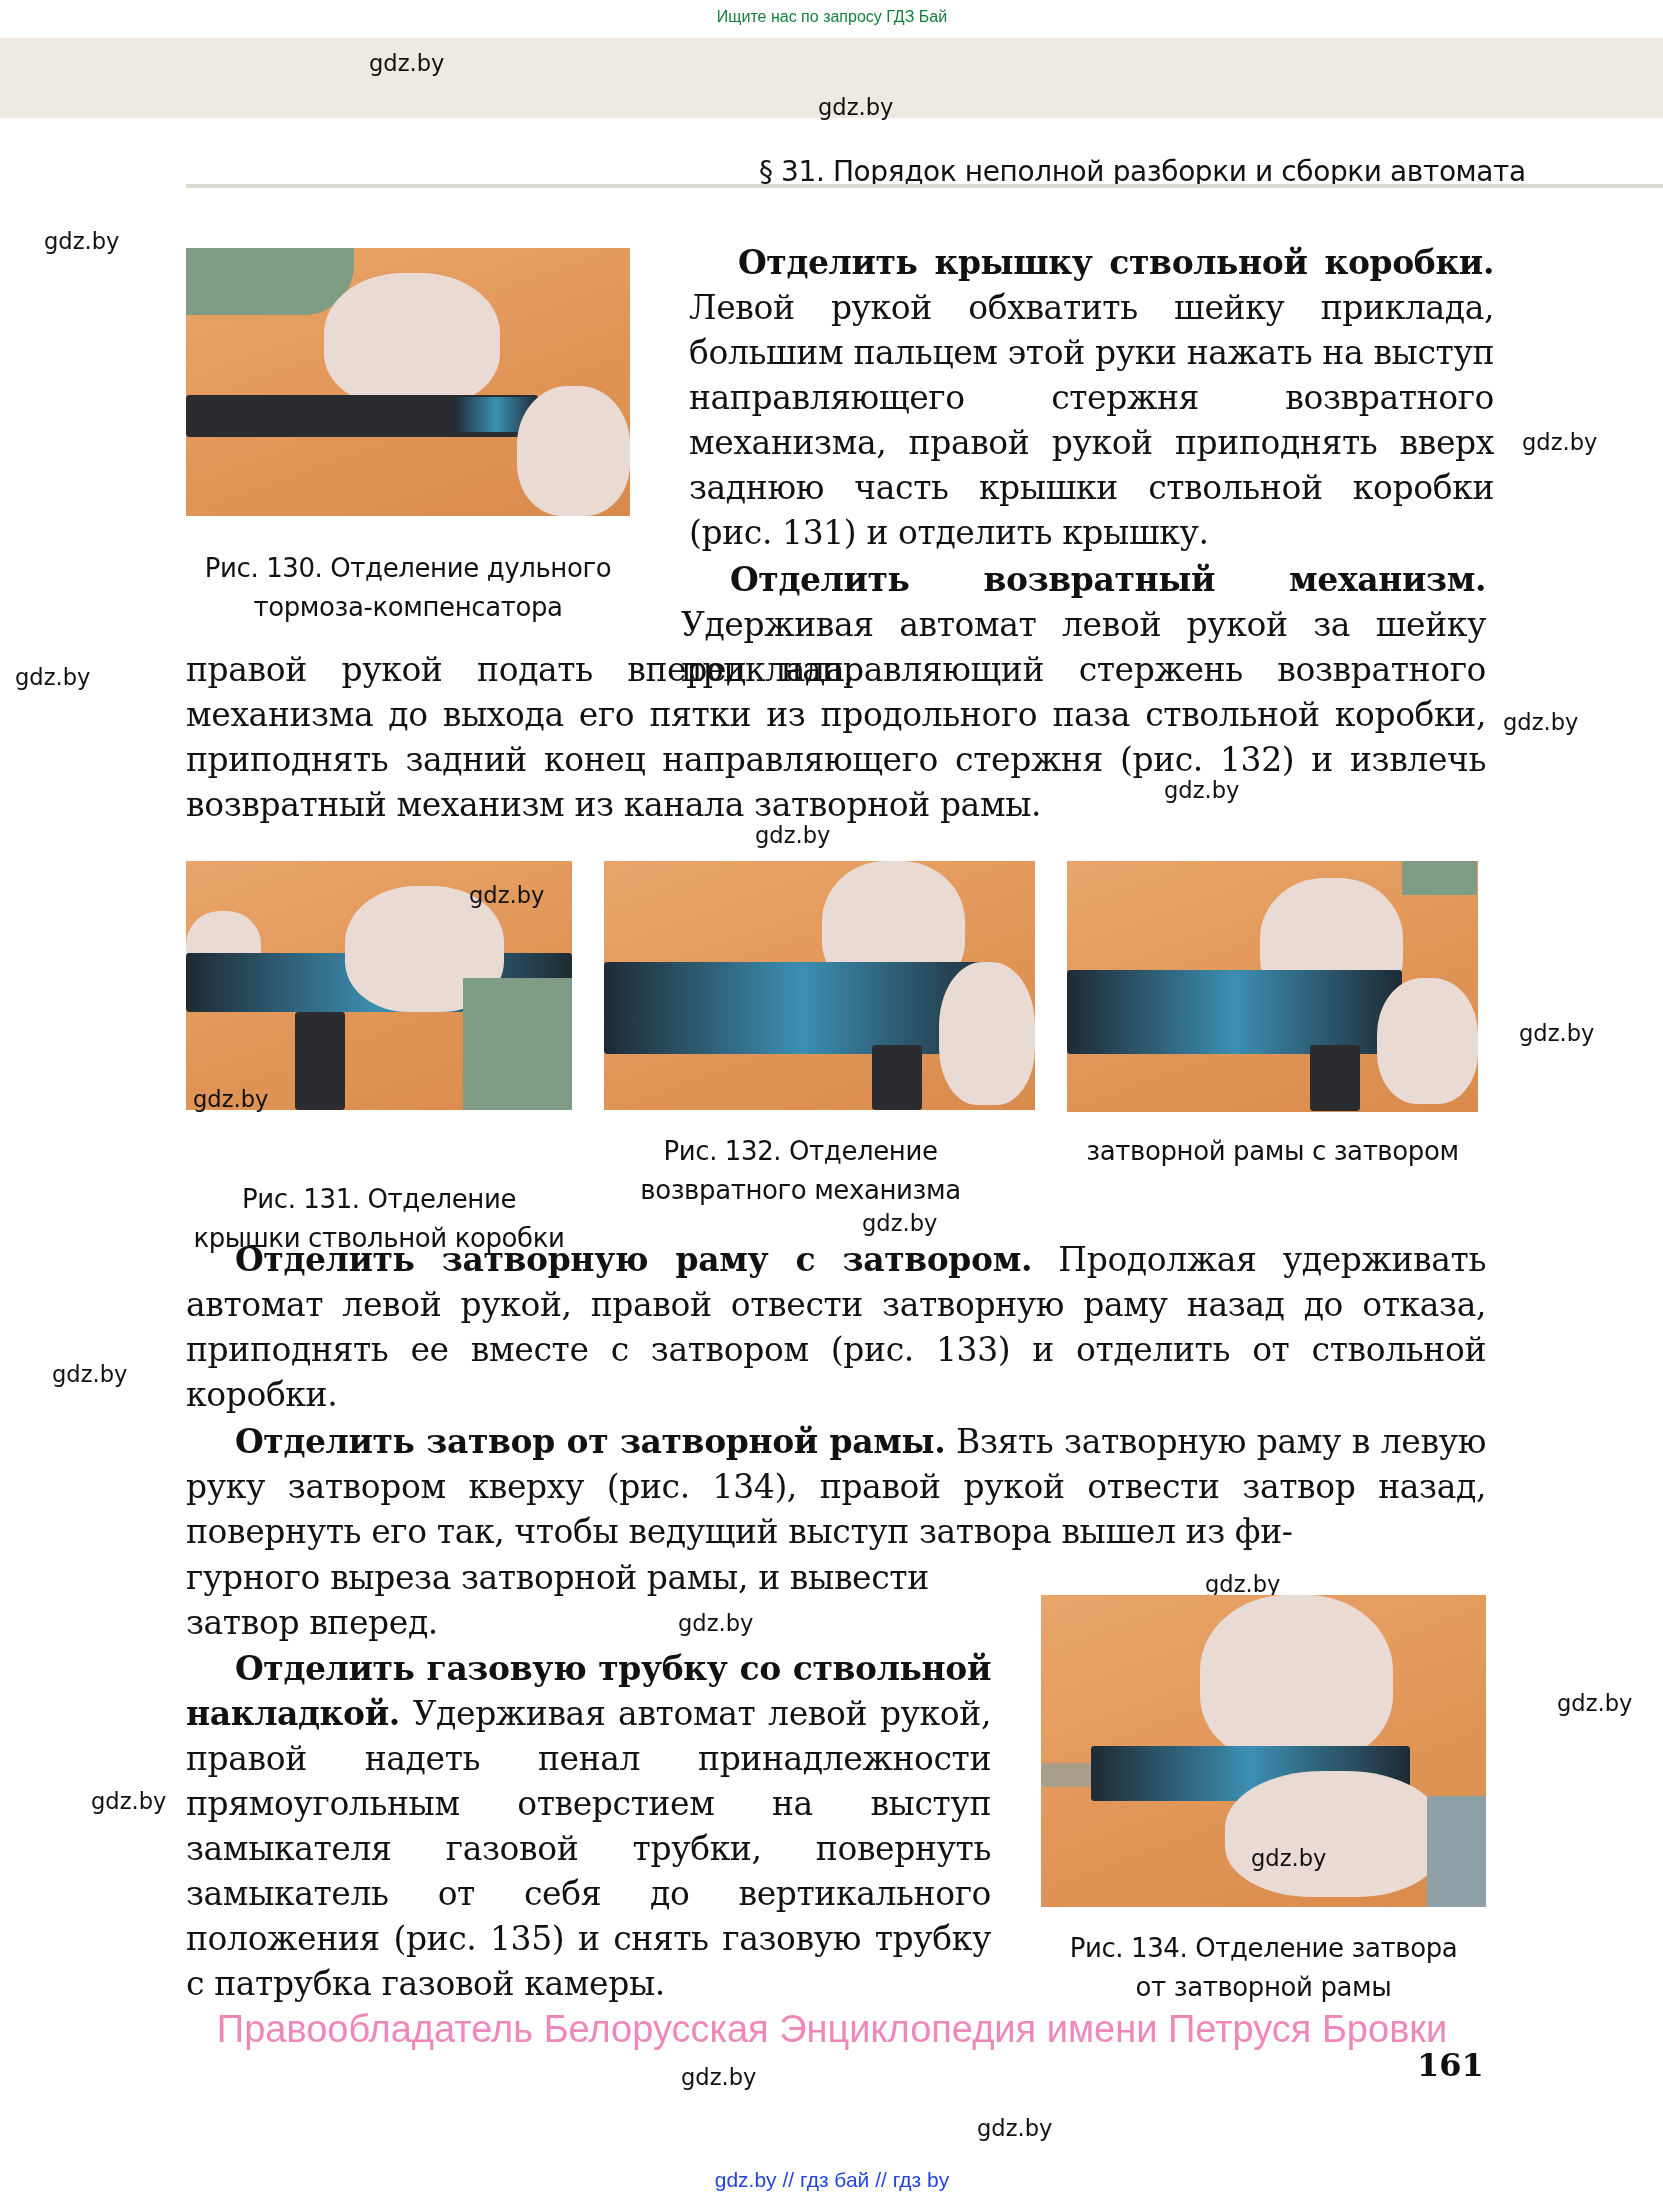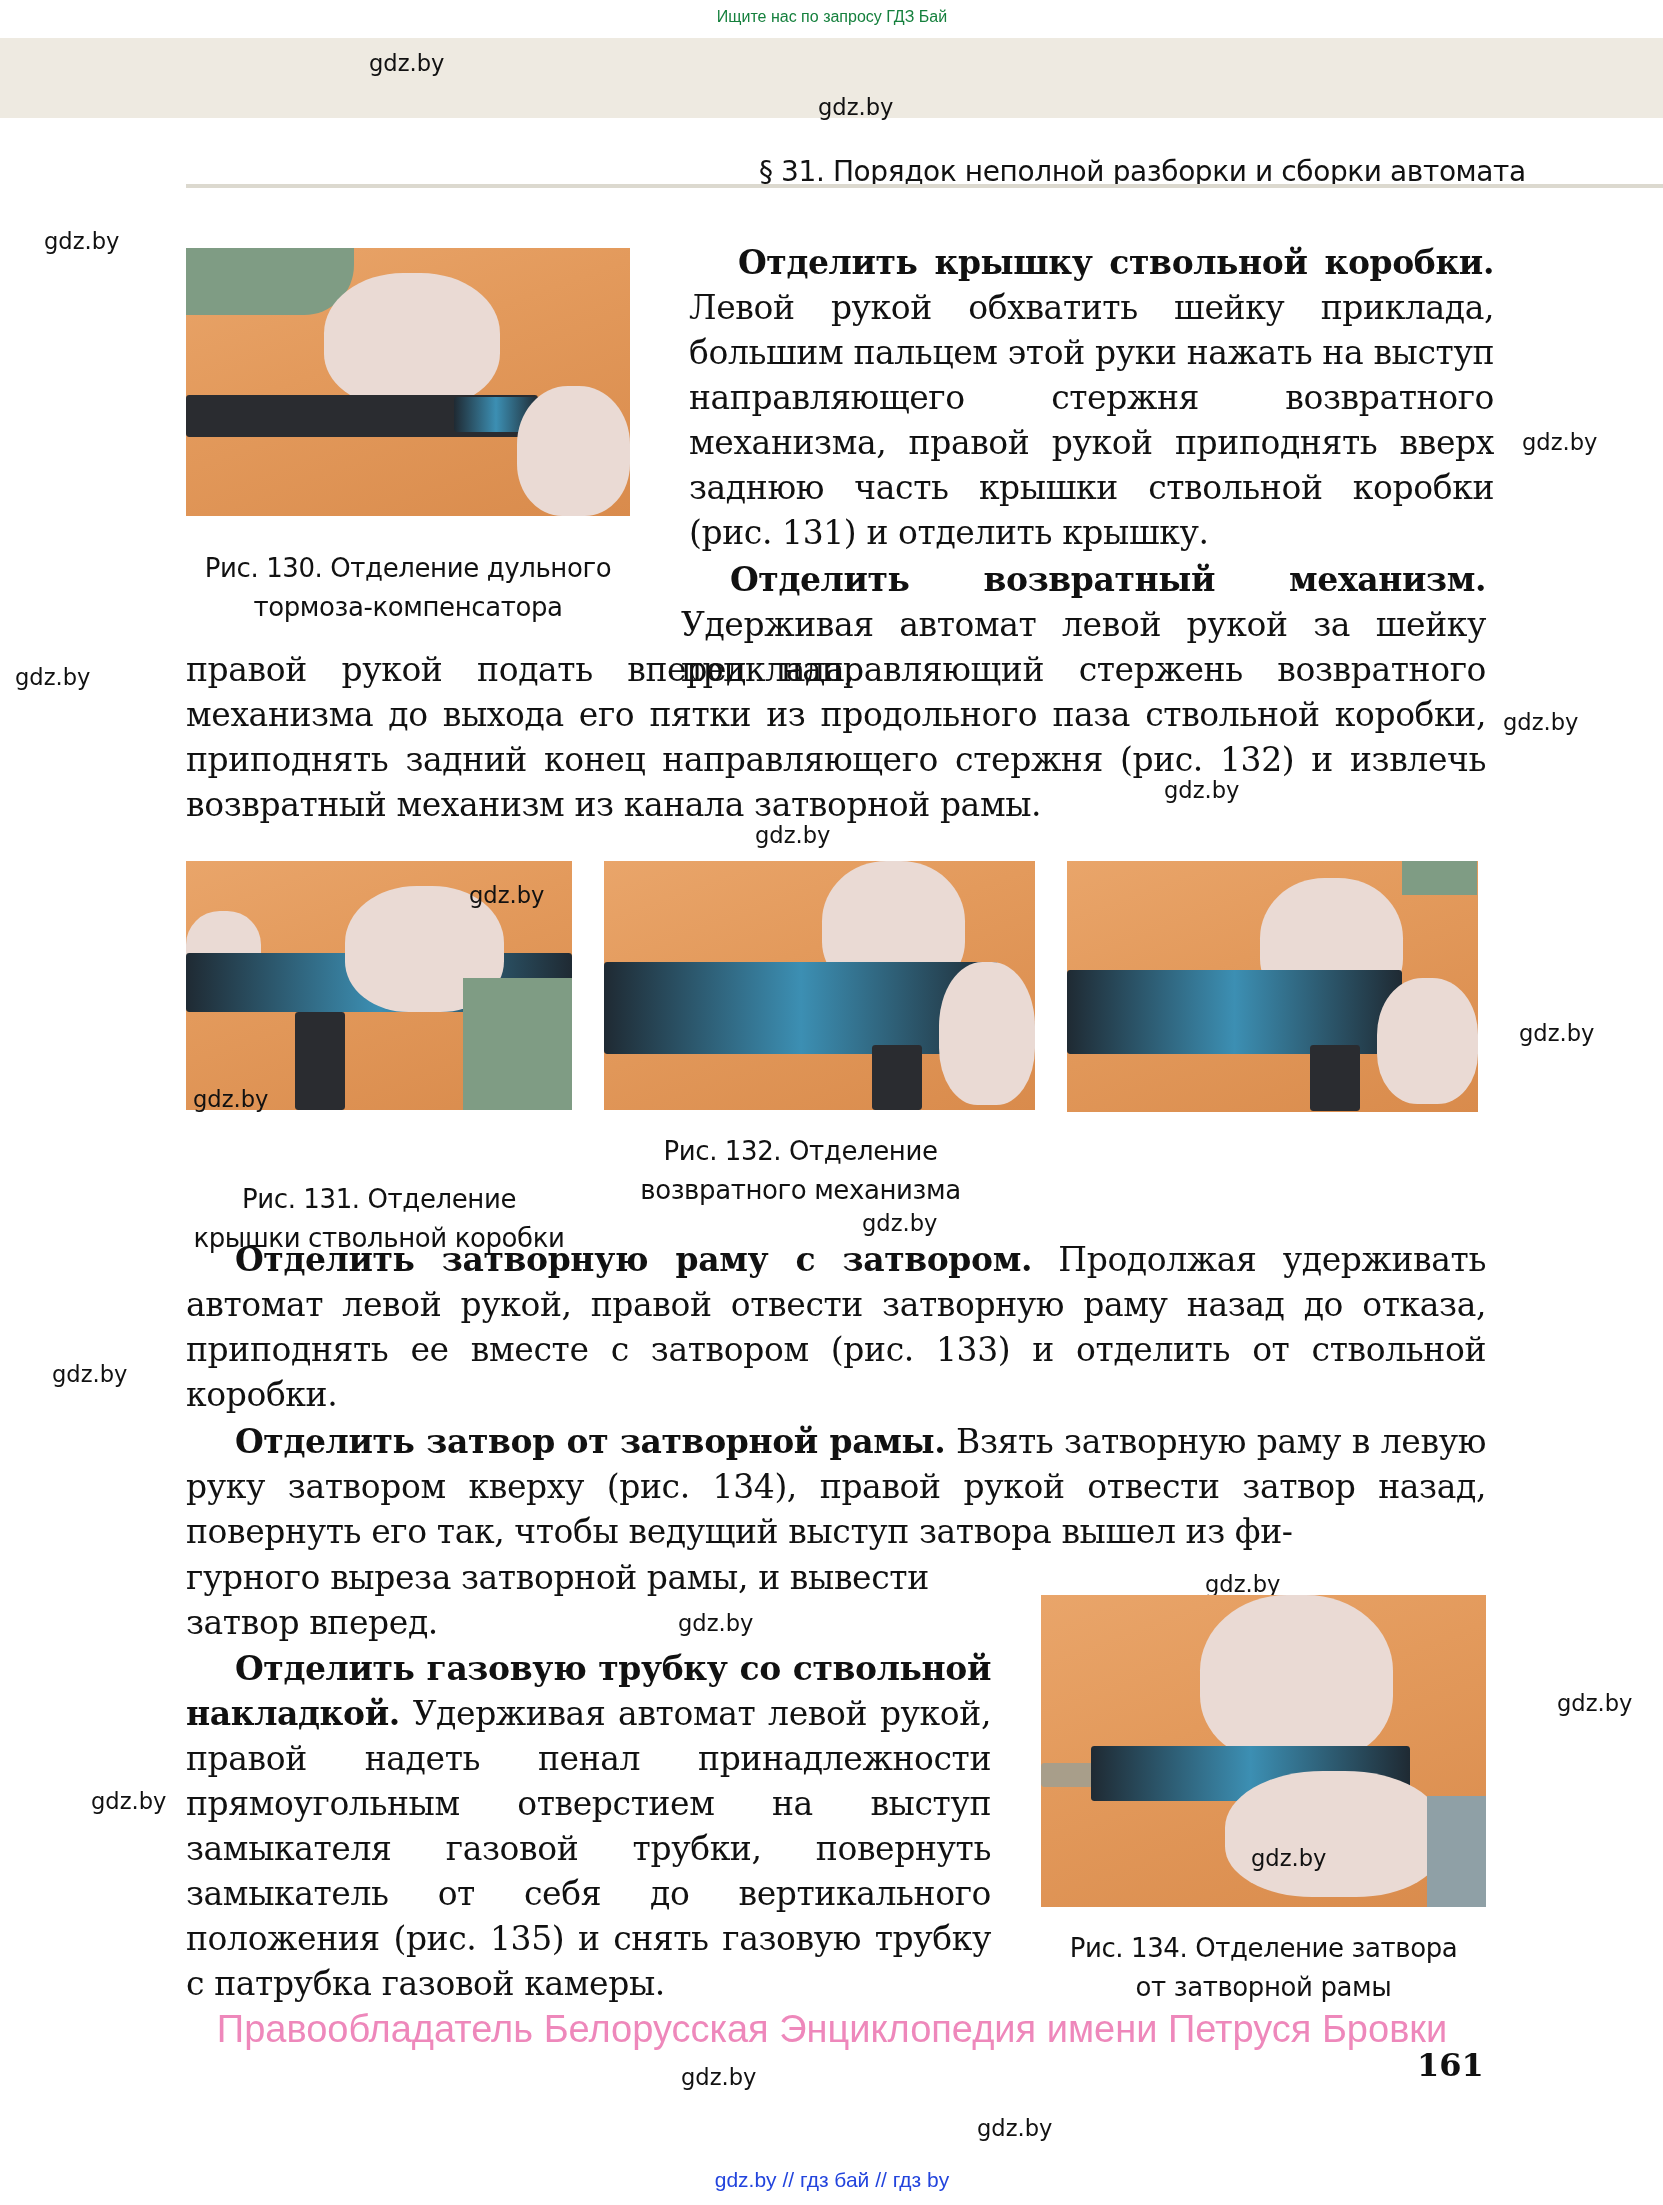--- a/index.html
+++ b/index.html
@@ -102,20 +102,21 @@
 
 <div class="abs caption" style="left:186px;top:1132px;width:386px;margin-top:48px;">
   <div>Рис. 131. Отделение</div>
   <div>крышки ствольной коробки</div>
 </div>
 <div class="abs caption" style="left:585px;top:1132px;width:431px;">
   <div>Рис. 132. Отделение</div>
   <div>возвратного механизма</div>
 </div>
 <div class="abs caption" style="left:1067px;top:1132px;width:411px;">
+  <div>затворной рамы с затвором</div>
 </div>
 
 <div class="abs para" style="left:186px;top:1237px;width:1300px;">
   <p><span class="lead">Отделить затворную раму с затвором.</span><span> Продолжая удерживать автомат левой рукой, правой отвести затворную раму назад до отказа, приподнять ее вместе с затвором (рис. 133) и отделить от ствольной коробки.</span></p>
 </div>
 
 <div class="abs para" style="left:186px;top:1419px;width:1300px;">
   <p><span class="lead">Отделить затвор от затворной рамы.</span><span> Взять затворную раму в левую руку затвором кверху (рис. 134), правой рукой отвести затвор назад, повернуть его так, чтобы ведущий выступ затвора вышел из фи-</span></p>
 </div>
 <div class="abs para" style="left:186px;top:1555px;width:839px;">

